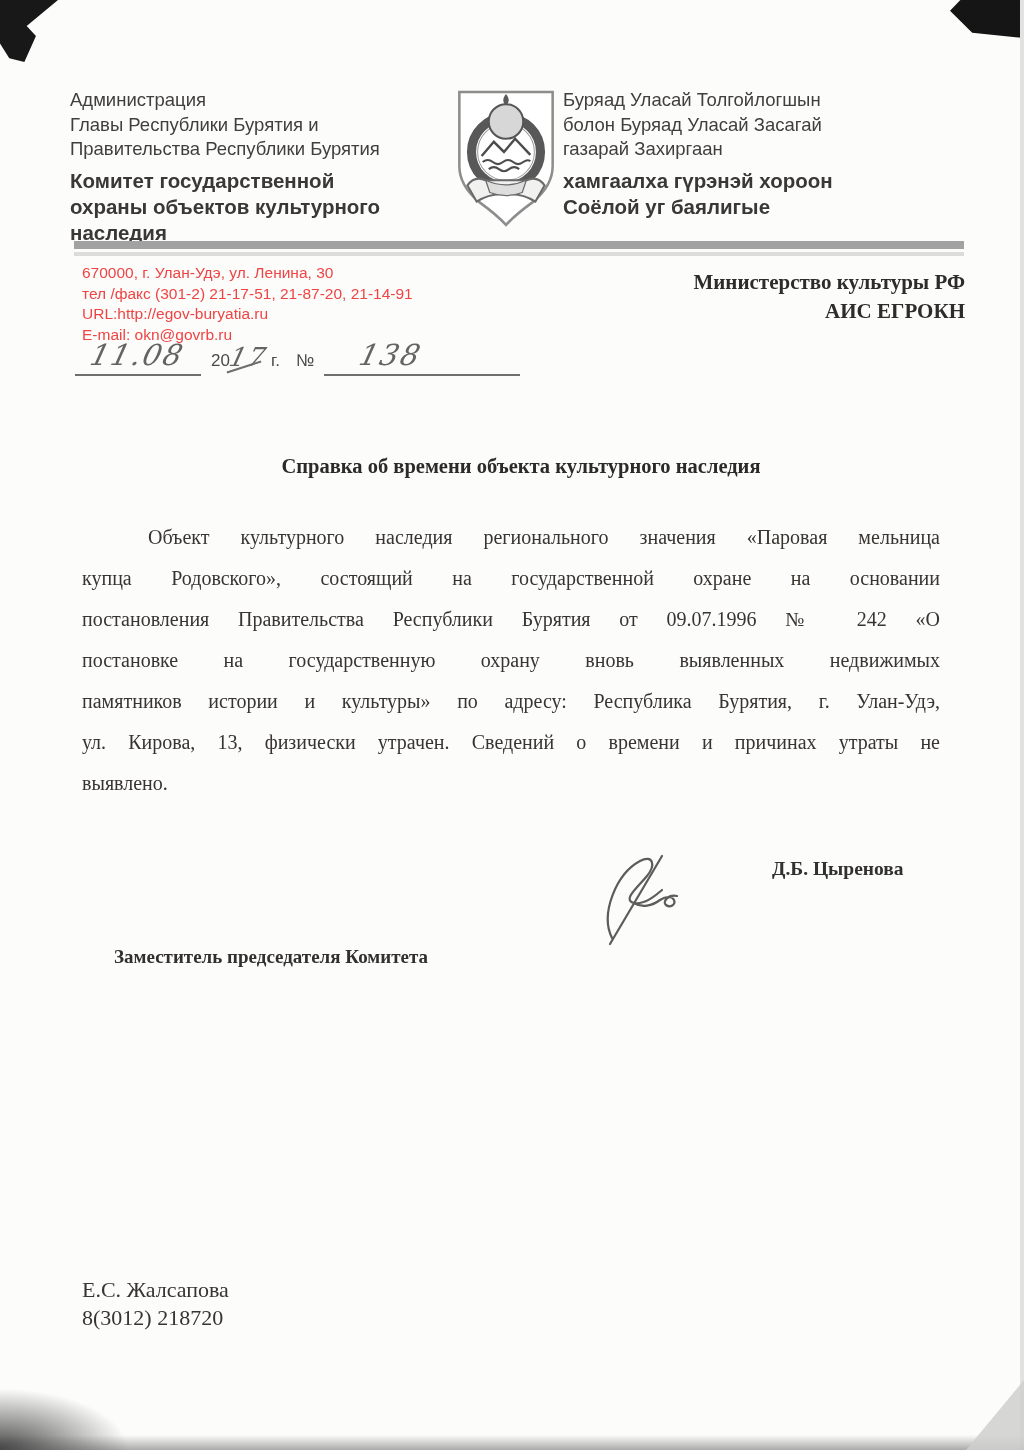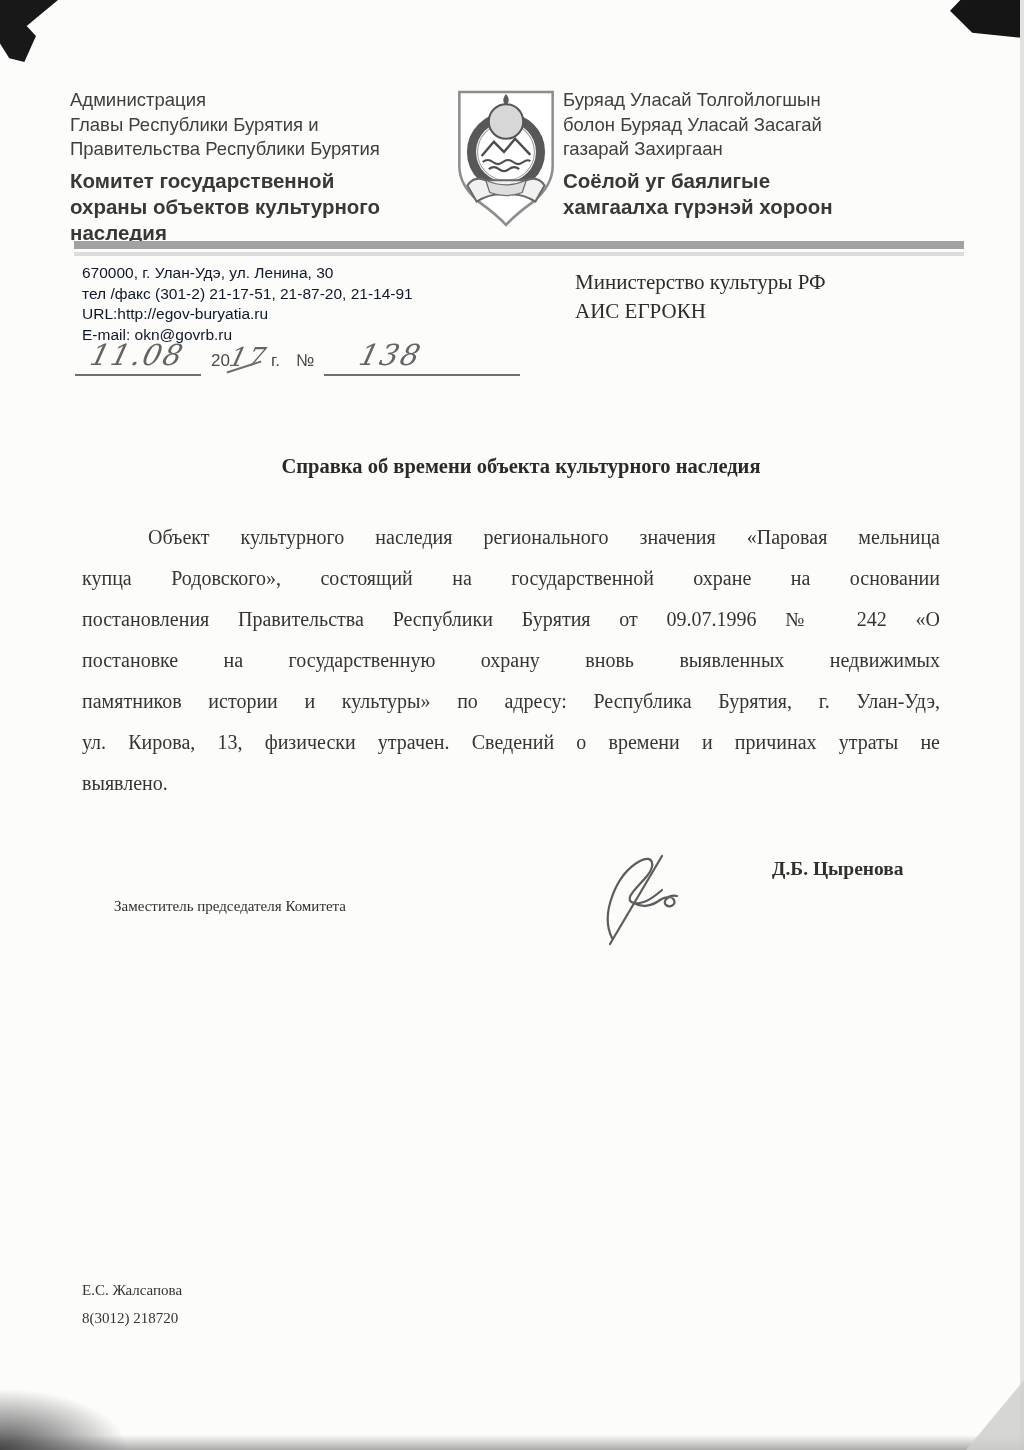--- a/index.html
+++ b/index.html
@@ -20,23 +20,23 @@
   .hdr-committee-line{
     font-family:"Liberation Sans", sans-serif; font-weight:bold;
     font-size:20.5px; line-height:26px; color:#3a3837;
   }
   .emblem{position:absolute; left:449px; top:87px; width:114px; height:142px;}
   
   .divider-main{position:absolute; left:74px; top:241px; width:890px; height:8px; background:#a2a2a2;}
   .divider-sub{position:absolute; left:74px; top:252px; width:890px; height:4px; background:#dcdcdc;}
   
   .contact{position:absolute; left:82px; top:263px; font-family:"Liberation Sans", sans-serif;
-    font-size:15.5px; line-height:20.5px; color:#0f172a;}
-  .recipient{position:absolute; left:575px; top:268px; width:390px; text-align:left;
-    font-weight:normal; font-size:21px; line-height:29px; color:#2e2c2a;}
+    font-size:15.5px; line-height:20.5px; color:#ef4444;}
+  .recipient{position:absolute; left:575px; top:268px; width:390px; text-align:right;
+    font-weight:bold; font-size:21px; line-height:29px; color:#2e2c2a;}
   
   .dateline{position:absolute; left:75px; top:338px; height:42px; white-space:nowrap;}
   .blank{display:inline-block; border-bottom:2px solid #6f6f6f; vertical-align:bottom; height:36px;}
   .blank.day{width:126px; text-align:center;}
   .blank.num{width:196px; text-align:left;}
   .hand{
     font-family:"DejaVu Serif", serif; font-style:italic; color:#646464;
     display:inline-block; transform:skewX(-14deg); letter-spacing:2px;
   }
   .hand.big{font-size:29px; line-height:34px;}
@@ -49,25 +49,25 @@
     background:#6f6f6f; transform:rotate(-18deg);}
   
   .doc-title{position:absolute; left:82px; top:455px; width:878px; text-align:center;
     font-weight:bold; font-size:20.5px; color:#2c2a28;}
   .body-text{position:absolute; left:82px; top:517px; width:858px;}
   .body-line{font-size:20px; height:41px; line-height:41px;
     text-align:justify; text-align-last:justify; color:#38342f;}
   .body-line.first{padding-left:66px; width:792px;}
   .body-line.last{text-align:left; text-align-last:left;}
   
-  .sig-position{position:absolute; left:114px; top:898px; font-weight:normal; font-size:15px; color:#32302d;}
+  .sig-position{position:absolute; left:114px; top:946px; font-weight:bold; font-size:19px; color:#32302d;}
   .sig-name{position:absolute; left:772px; top:858px; font-weight:bold; font-size:19.5px; color:#32302d;}
   .sig-scribble{position:absolute; left:582px; top:850px; width:122px; height:102px;}
   
-  .executor{position:absolute; left:82px; top:1276px; font-size:15px; line-height:28px; color:#38342f;}
+  .executor{position:absolute; left:82px; top:1276px; font-size:22px; line-height:28px; color:#38342f;}
   
   .scan-tl{position:absolute; left:0; top:0; width:58px; height:62px; background:#181818;
     clip-path:polygon(0 0,100% 0,46% 42%,62% 58%,42% 100%,16% 94%,0 70%);}
   .scan-tr{position:absolute; right:0; top:0; width:74px; height:38px; background:#151515;
     clip-path:polygon(14% 0,100% 0,100% 100%,30% 86%,0 28%);}
   .scan-right-edge{position:absolute; right:0; top:0; width:4px; height:100%; background:#e2e2e1;}
   .scan-bl{position:absolute; left:0; bottom:0; width:130px; height:62px;
     background:radial-gradient(ellipse at 0% 100%, rgba(40,40,40,.85), rgba(40,40,40,0) 70%);}
   .scan-bottom{position:absolute; left:0; bottom:0; width:100%; height:15px;
     background:linear-gradient(to bottom, rgba(70,70,70,0), rgba(70,70,70,.45));}
@@ -111,22 +111,22 @@
       <path d="M17 97 Q24 87 35 92 L75 92 Q86 87 93 97 L84 113 Q70 104 55 106 Q40 104 26 113 Z" fill="#f1f1f0" stroke="#6a6a6a" stroke-width="2"></path>
       <path d="M35 92 Q55 101 75 92 L71 104 Q55 110 39 104 Z" fill="#dedede" stroke="#6a6a6a" stroke-width="1.2"></path>
     </svg>
   </div>
 
   <div class="hdr-right">
     <div class="hdr-org-line">Буряад Уласай Толгойлогшын</div>
     <div class="hdr-org-line">болон Буряад Уласай Засагай</div>
     <div class="hdr-org-line">газарай Захиргаан</div>
     <div class="hdr-committee">
+      <div class="hdr-committee-line">хамгаалха гүрэнэй хороон</div>
       <div class="hdr-committee-line">Соёлой уг баялигые</div>
-      <div class="hdr-committee-line">хамгаалха гүрэнэй хороон</div>
     </div>
   </div>
 
   <div class="divider-main"></div>
   <div class="divider-sub"></div>
 
   <div class="contact">
     <div>670000, г. Улан-Удэ, ул. Ленина, 30</div>
     <div>тел /факс (301-2) 21-17-51, 21-87-20, 21-14-91</div>
     <div>URL:http://egov-buryatia.ru</div>

